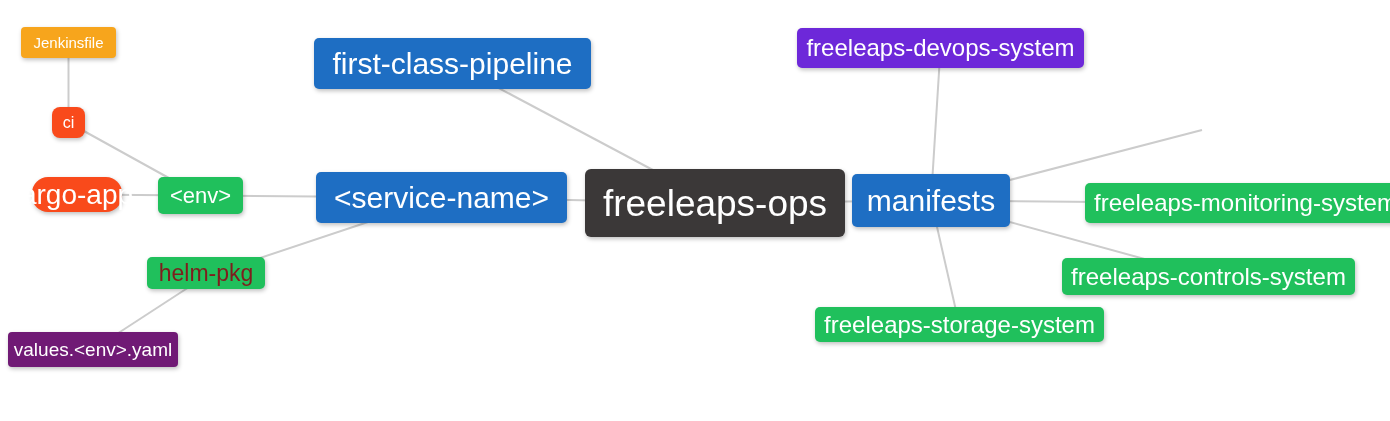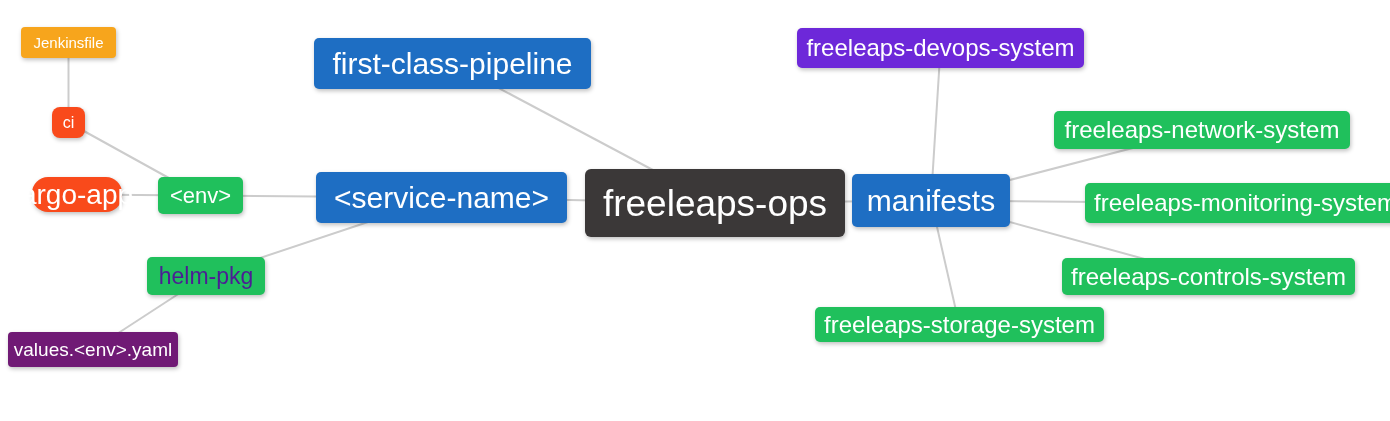--- a/index.html
+++ b/index.html
@@ -60,35 +60,34 @@
     </svg>
 
   <div class="node" style="left: 21px; top: 27px; width: 95px; height: 31px; font-size: 15px; border-radius: 4px; background: rgb(247, 165, 28); color: rgb(255, 255, 255);">Jenkinsfile</div>
 
   <div class="node" style="left: 52px; top: 107px; width: 33px; height: 31px; font-size: 16px; border-radius: 8px; background: rgb(249, 74, 27); color: rgb(255, 255, 255);">ci</div>
 
   <div class="node" style="left: 32px; top: 177px; width: 90px; height: 35px; font-size: 28px; border-radius: 16px; background: rgb(249, 74, 27); color: rgb(255, 255, 255);">argo-app</div>
 
   <div class="node" style="left: 158px; top: 177px; width: 85px; height: 37px; font-size: 22px; background: rgb(32, 192, 92); color: rgb(255, 255, 255);">&lt;env&gt;</div>
 
-  <div class="node" style="left: 147px; top: 257px; width: 118px; height: 38px; font-size: 23px; background: rgb(32, 192, 92); color: #4c1d95;">helm-pkg</div>
+  <div class="node" style="left: 147px; top: 257px; width: 118px; height: 32px; font-size: 23px; background: rgb(32, 192, 92); color: #7f1d1d;">helm-pkg</div>
 
   <div class="node" style="left: 8px; top: 332px; width: 170px; height: 35px; font-size: 19px; border-radius: 4px; background: #701a75; color: rgb(255, 255, 255);">values.&lt;env&gt;.yaml</div>
 
   <div class="node" style="left: 314px; top: 38px; width: 277px; height: 51px; font-size: 30px; background: rgb(30, 110, 195); color: rgb(255, 255, 255);">first-class-pipeline</div>
 
   <div class="node" style="left: 316px; top: 172px; width: 251px; height: 51px; font-size: 30px; background: rgb(30, 110, 195); color: rgb(255, 255, 255);">&lt;service-name&gt;</div>
 
   <div class="node" style="left: 585px; top: 169px; width: 260px; height: 68px; font-size: 37px; border-radius: 6px; background: rgb(59, 56, 56); color: rgb(255, 255, 255);">freeleaps-ops</div>
 
   <div class="node" style="left: 852px; top: 174px; width: 158px; height: 53px; font-size: 30px; background: rgb(30, 110, 195); color: rgb(255, 255, 255);">manifests</div>
 
   <div class="node" style="left: 797px; top: 28px; width: 287px; height: 40px; font-size: 24px; background: #6d28d9; color: rgb(255, 255, 255);">freeleaps-devops-system</div>
 
-  <div class="node" style="left: 1054px; top: 111px; width: 296px; height: 38px; font-size: 24px; background: rgb(32, 192, 92); color: rgb(255, 255, 255);">freeleaps-network-system</div>
 
   <div class="node" style="left: 1053px; top: 183px; width: 321px; height: 40px; font-size: 24px; background: rgb(32, 192, 92); color: rgb(255, 255, 255); margin-left: 32px;">freeleaps-monitoring-system</div>
 
   <div class="node" style="left: 1062px; top: 258px; width: 293px; height: 37px; font-size: 24px; background: rgb(32, 192, 92); color: rgb(255, 255, 255); text-align: center;">freeleaps-controls-system</div>
 
   <div class="node" style="left: 815px; top: 307px; width: 289px; height: 35px; font-size: 24px; background: rgb(32, 192, 92); color: rgb(255, 255, 255);">freeleaps-storage-system</div>
 
 </div>
 
 </body></html>

